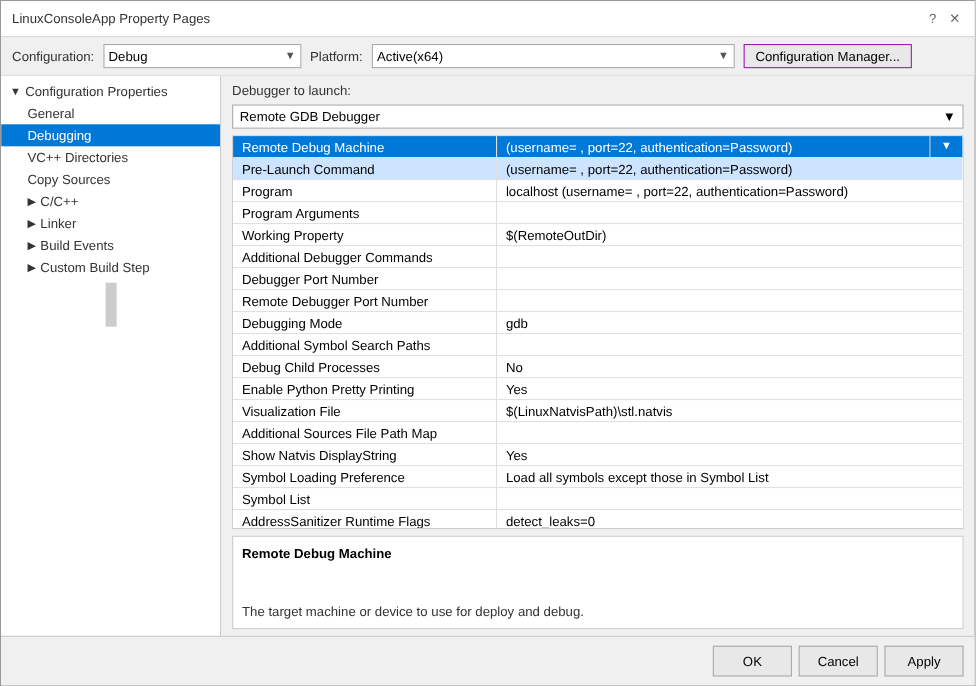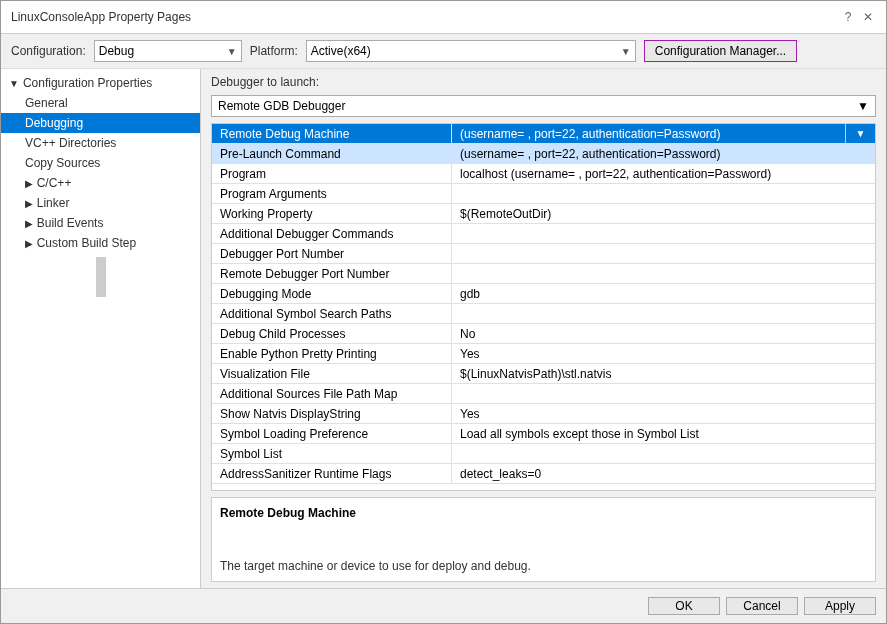--- a/index.html
+++ b/index.html
@@ -55,21 +55,21 @@
       height: 22px;
       border: 1px solid #aaa;
       background: white;
       font-size: 12px;
       padding: 0 4px;
       display: flex;
       align-items: center;
       justify-content: space-between;
       cursor: pointer;
     }
-    .config-dropdown.wide { width: 148px; }
+    .config-dropdown.wide { width: 180px; }
     .config-dropdown.wider { width: 330px; }
     .dropdown-arrow { font-size: 10px; color: #555; margin-left: 8px; }
     .config-btn {
       height: 22px;
       padding: 0 10px;
       border: 1px solid #a21caf;
       background: #e8e8e8;
       font-size: 12px;
       cursor: pointer;
     }
@@ -176,21 +176,21 @@
       display: flex;
       justify-content: flex-end;
       align-items: center;
       padding: 8px 10px;
       gap: 6px;
       border-top: 1px solid #ccc;
       background: #f0f0f0;
     }
     .bottom-btn {
       width: 72px;
-      height: 18px;
+      height: 28px;
       border: 1px solid #aaa;
       background: #e8e8e8;
       font-size: 12px;
       cursor: pointer;
     }
   </style>
 </head>
 <body>
 
 <div class="dialog">

